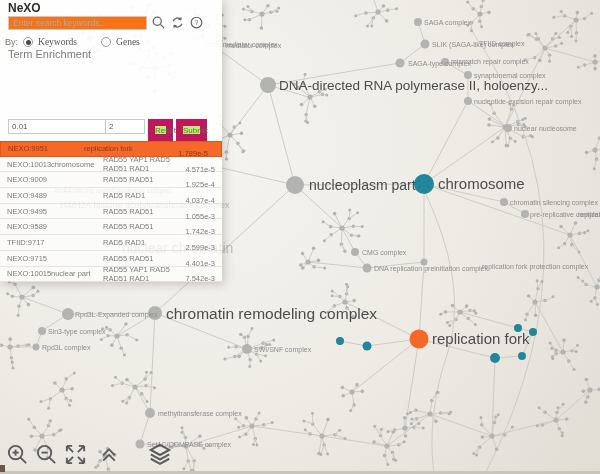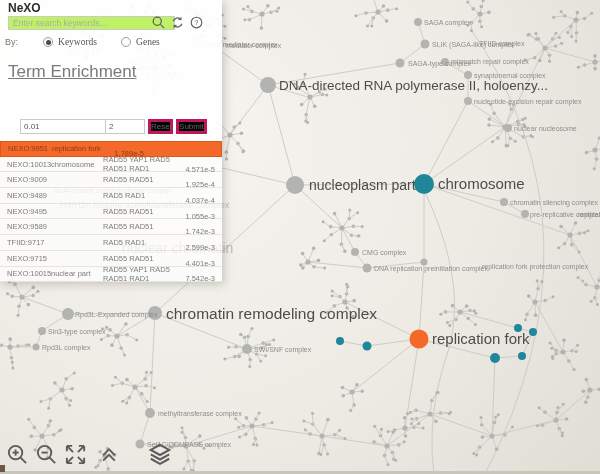--- a/index.html
+++ b/index.html
@@ -6,48 +6,48 @@
   .stage{position:relative;width:600px;height:474px;overflow:hidden;
     font-family:"Liberation Sans","DejaVu Sans",sans-serif;
     background:radial-gradient(circle at 32% 30%, #f5f4ef 0%, #edebe4 55%, #dfddd4 100%);}
   #net{position:absolute;left:0;top:0;}
   #net text{font-family:"Liberation Sans","DejaVu Sans",sans-serif;}
 
   
   .panel{position:absolute;left:0;top:0;width:222px;box-shadow:2px 2px 9px rgba(80,75,60,.28);}
   .panel-top{position:relative;width:222px;height:141px;background:rgba(255,255,255,.92);}
   .app-title{position:absolute;left:8px;top:1px;font-size:12px;font-weight:bold;color:#2d2d2d;}
-  .search-input{position:absolute;left:8px;top:16px;width:167px;height:14px;box-sizing:border-box;
-    border:1px solid #c9c9c9;background:#bef264;font-size:8.5px;color:#444;padding:0 4px;outline:none;}
+  .search-input{position:absolute;left:8px;top:16px;width:139px;height:14px;box-sizing:border-box;
+    border:1px solid #c9c9c9;background:#f97316;font-size:8.5px;color:#444;padding:0 4px;outline:none;}
   .search-input::placeholder{color:#ababab;}
   .icon-btn{position:absolute;top:15px;width:15px;height:15px;color:#606060;cursor:pointer;}
   .icon-btn svg{width:15px;height:15px;display:block;}
   .ib-search{left:151px;} .ib-refresh{left:170px;} .ib-help{left:189px;}
   .radio-row{position:absolute;left:5px;top:37px;display:flex;align-items:center;font-size:9.5px;color:#555;}
-  .by-label{color:#777;margin-right:25px;font-size:9px;}
+  .by-label{color:#777;margin-right:5px;font-size:9px;}
   .radio-opt{display:flex;align-items:center;margin-right:24px;cursor:pointer;font-family:Liberation Serif, serif;}
   .radio{width:8px;height:8px;border:1px solid #9b9b9b;border-radius:50%;margin-right:5px;position:relative;background:#fff;}
   .radio.checked::after{content:"";position:absolute;left:1.5px;top:1.5px;width:5px;height:5px;border-radius:50%;background:#4a4a4a;}
-  .section-title{position:absolute;left:8px;top:62px;font-size:17px;color:#7b7b7b;text-decoration:underline;}
+  .section-title{position:absolute;left:8px;top:48px;font-size:11px;color:#7b7b7b;}
   .query-box{position:absolute;left:8px;top:81px;width:206px;height:32px;box-sizing:border-box;
     border:1px solid #c9c9c9;background:#fff;resize:none;font-family:"Liberation Sans",sans-serif;
     font-size:8.5px;color:#555;padding:3px 4px;outline:none;}
   .ctl{position:absolute;top:119px;height:15px;box-sizing:border-box;border:1px solid #c9c9c9;
     font-size:8px;color:#555;background:#fff;padding:0 3px;outline:none;}
-  .ctl-p{left:20px;width:100px;} .ctl-g{left:105px;width:40px;}
-  .btn{position:absolute;top:119px;height:15px;box-sizing:border-box;border:3px solid #be185d;
-    background:#000000;font-size:8px;color:#666;padding:0;cursor:pointer;font-family:"Liberation Sans",sans-serif;}
+  .ctl-p{left:8px;width:100px;} .ctl-g{left:105px;width:40px;}
+  .btn{position:absolute;top:119px;height:22px;box-sizing:border-box;border:7px solid #be185d;
+    background:#bef264;font-size:8px;color:#666;padding:0;cursor:pointer;font-family:"Liberation Sans",sans-serif;}
   .btn-reset{left:148px;width:25px;} .btn-submit{left:176px;width:31px;}
 
   
   .results{position:relative;width:222px;background:rgba(255,255,255,.72);}
   .rrow{display:flex;align-items:center;height:15.7px;box-sizing:border-box;font-size:7.5px;color:#7c7c7c;
     border-bottom:1px solid rgba(120,120,112,.16);padding:0 7px;cursor:pointer;}
   .rid{width:44px;} .rterm{width:52px;} .rgenes{flex:1;} .rpval{width:40px;text-align:right;margin-top:10px;}
-  .rrow.hl{background:#f4682a;border:1px solid #da5a1e;color:#8d3c12;}
+  .rrow.hl{background:#f4682a;border:1px solid #da5a1e;color:#8d3c12;gap:32px;}
 
   
   .toolbar{position:absolute;left:6px;top:441px;display:flex;align-items:center;gap:6px;}
   .tool{width:23px;height:23px;color:#5c5c5c;cursor:pointer;}
   .tool svg{width:23px;height:23px;display:block;}
   .tool-collapse{width:20px;height:20px;margin-left:6px;}
   .tool-collapse svg{width:20px;height:20px;}
   .tool-layers{width:26px;height:26px;margin-left:22px;}
   .tool-layers svg{width:26px;height:26px;}
   .bottom-strip{position:absolute;left:0;bottom:0;width:600px;height:3px;background:#c8c6bb;}

